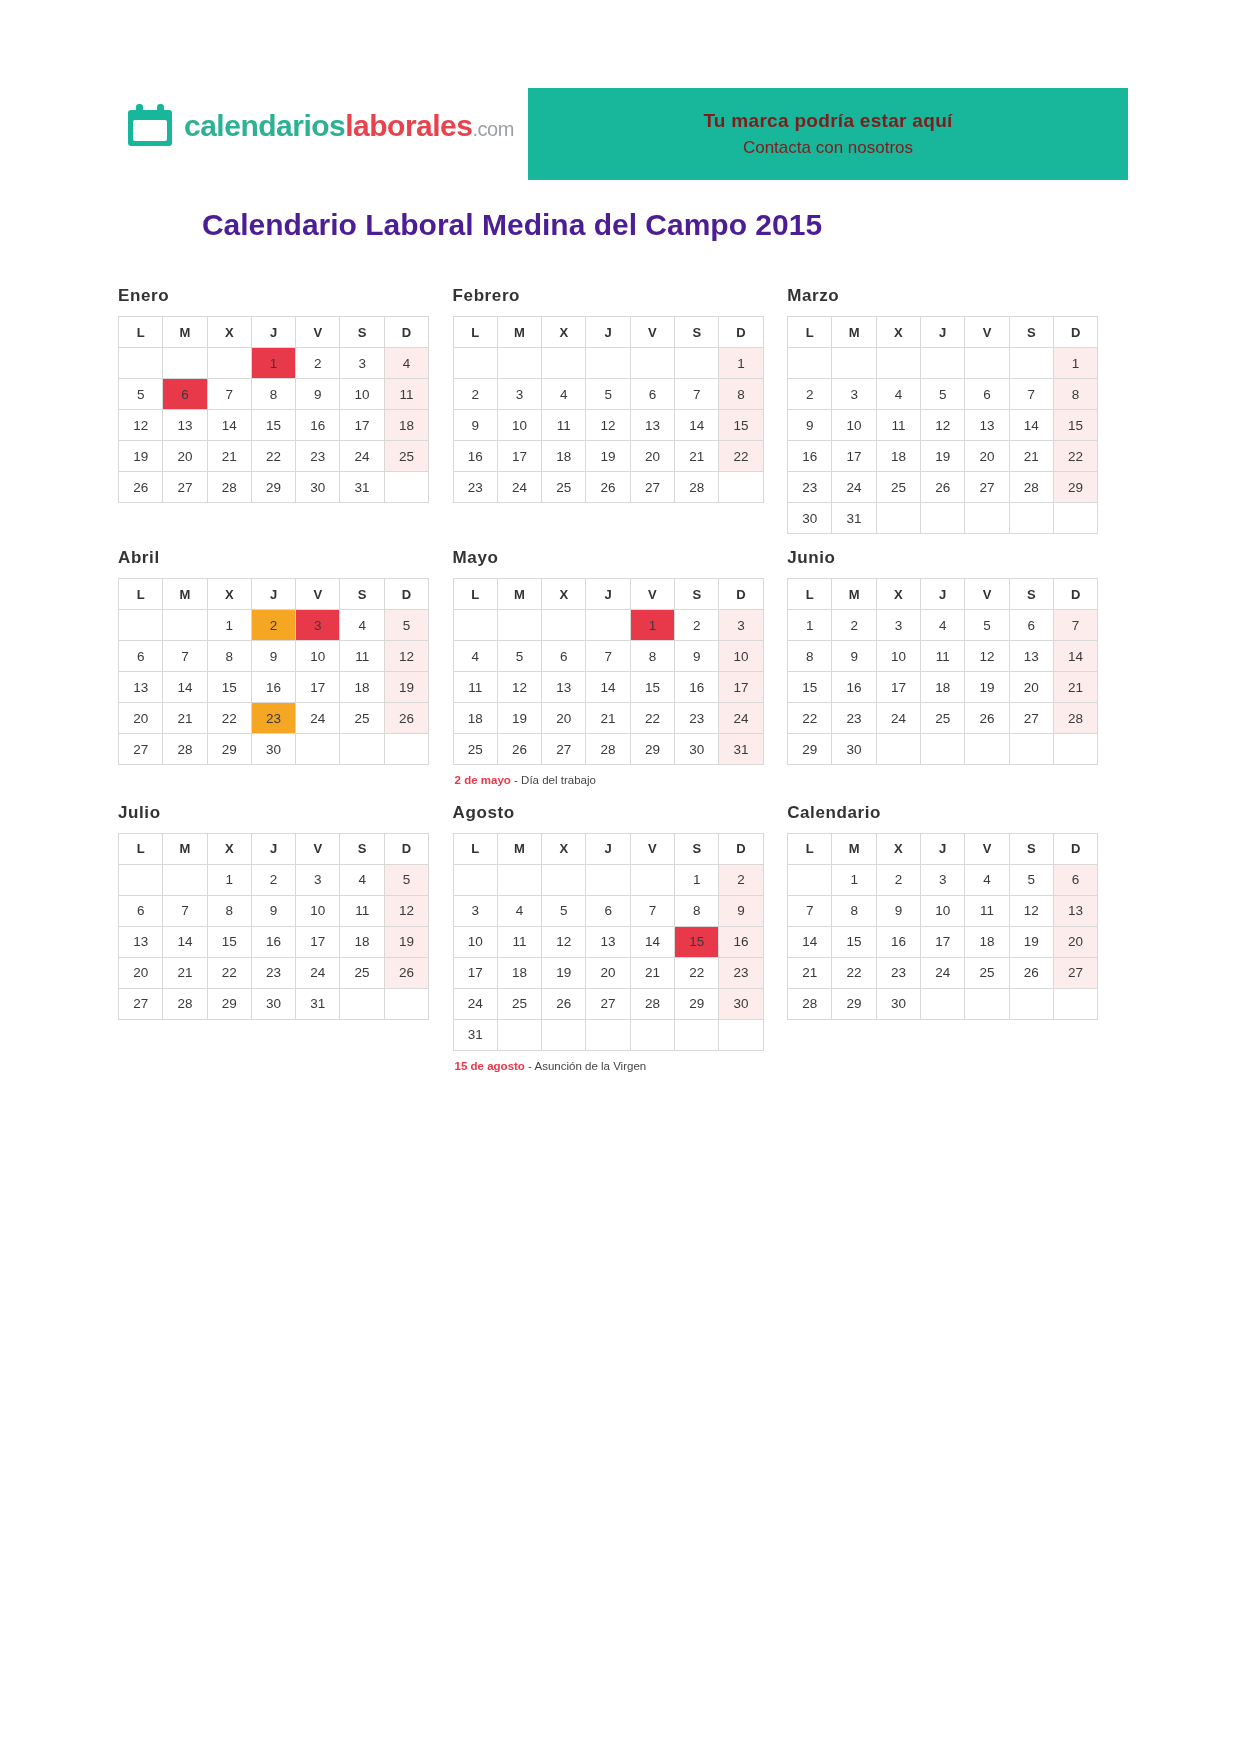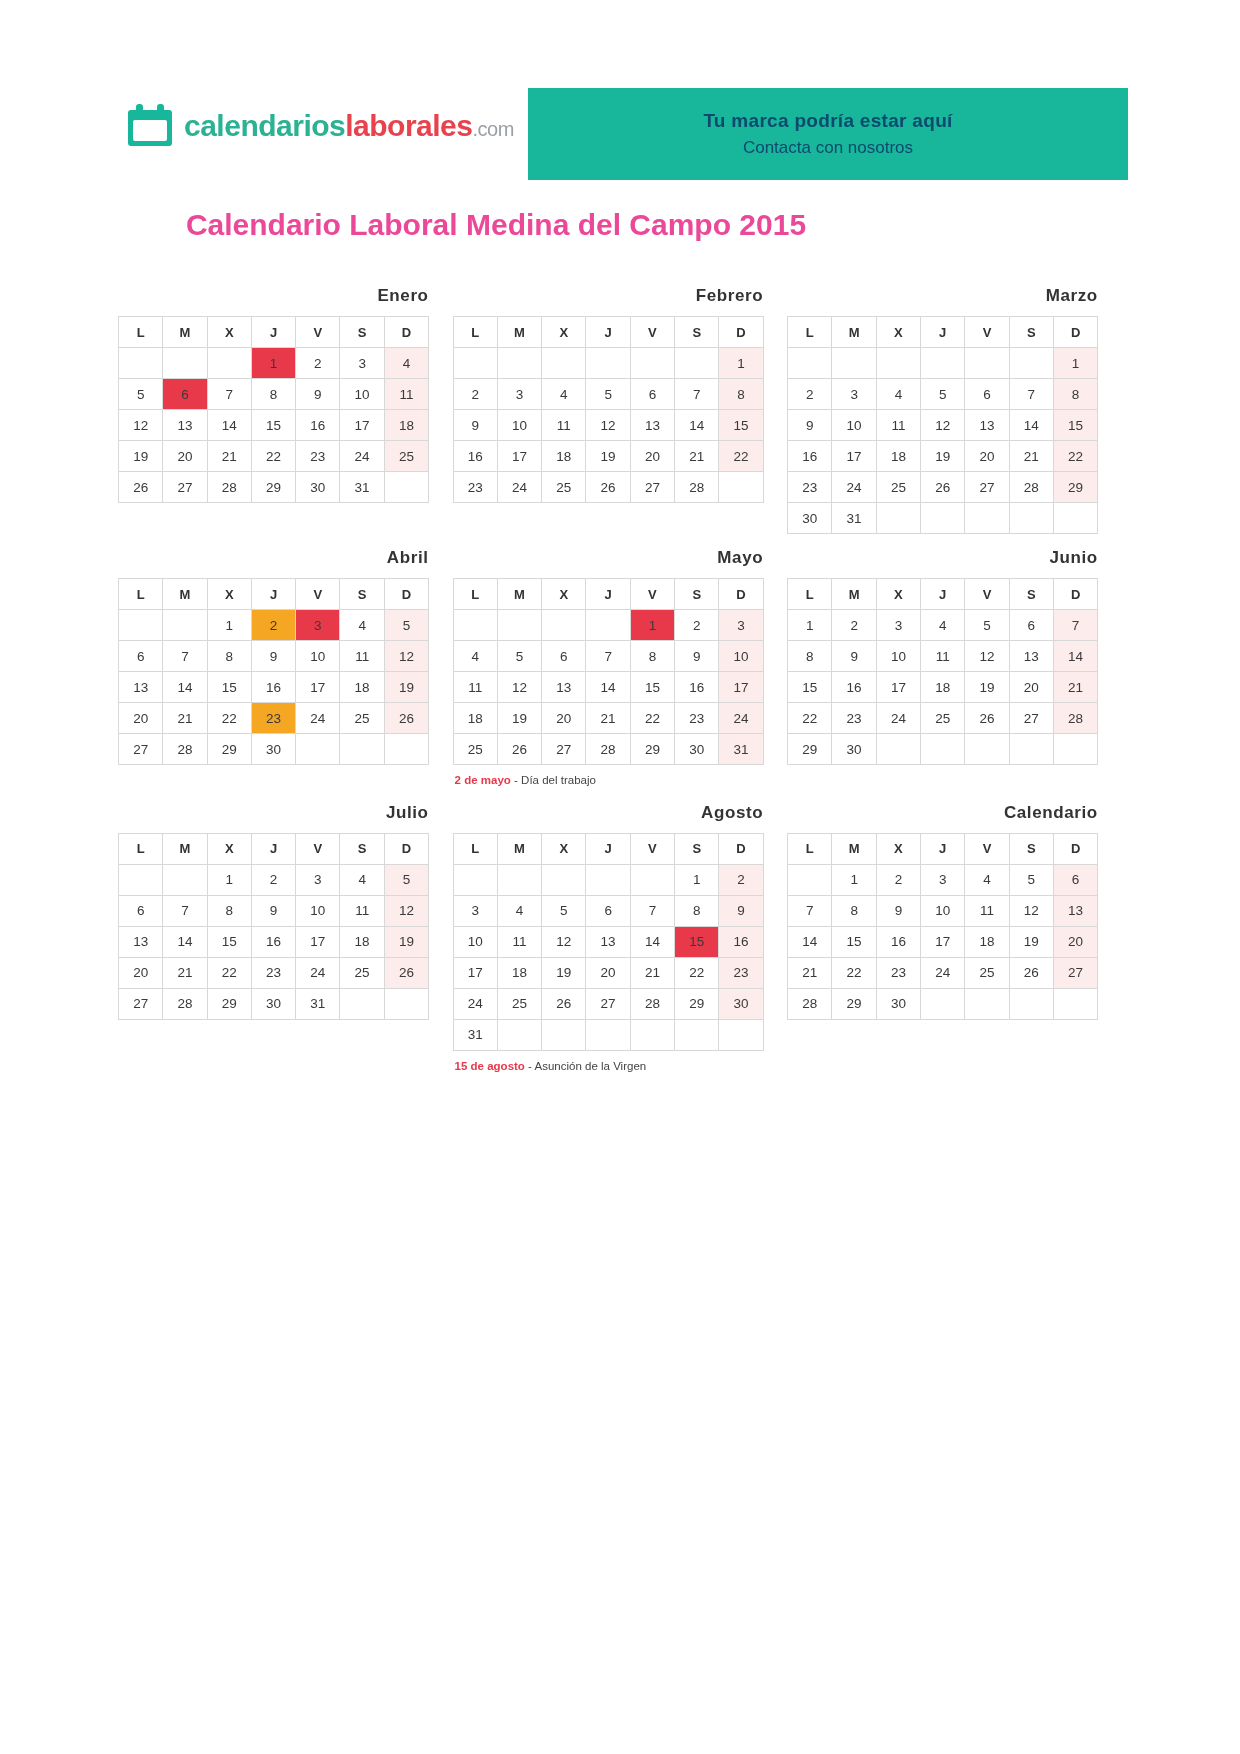--- a/index.html
+++ b/index.html
@@ -47,63 +47,63 @@
   .logo-text .t1 { color: #2bb193; }
   .logo-text .t2 { color: #e8424d; }
   .logo-text .t3 { color: #9aa0a6; font-size: 20px; font-weight: normal;}
   .banner {
     position: absolute;
     left: 520px;
     top: 0;
     width: 600px;
     height: 92px;
     background: #18b69a;
-    color: #0c4a6e;
+    color: #7f1d1d;
     display: flex;
     flex-direction: column;
     align-items: center;
     justify-content: center;
     gap: 6px;
   }
   .banner .line1 {
     font-size: 19px;
     font-weight: bold;
     letter-spacing: 0.3px;
   }
   .banner .line2 {
     font-size: 17px;
     font-weight: normal;
   }
   
   .page-title {
     position: absolute;
     top: 208px;
-    left: 0;
+    left: 16px;
     width: 992px;
     text-align: center;
     font-size: 30px;
     font-weight: bold;
-    color: #ec4899;
+    color: #4c1d95;
   }
   
   .months {
     position: absolute;
     top: 286px;
     left: 118px;
     width: 1004px;
     display: flex;
     flex-wrap: wrap;
   }
   .month-col {
     width: 334.6px;
     padding-right: 24px;
     margin-bottom: 14px;
   }
   .month-name {
-    text-align: right;
+    text-align: left;
     font-size: 17px;
     font-weight: bold;
     color: #333;
     letter-spacing: 0.6px;
     margin-bottom: 10px;
   }
   table.cal {
     border-collapse: collapse;
     width: 310px;
     table-layout: fixed;

